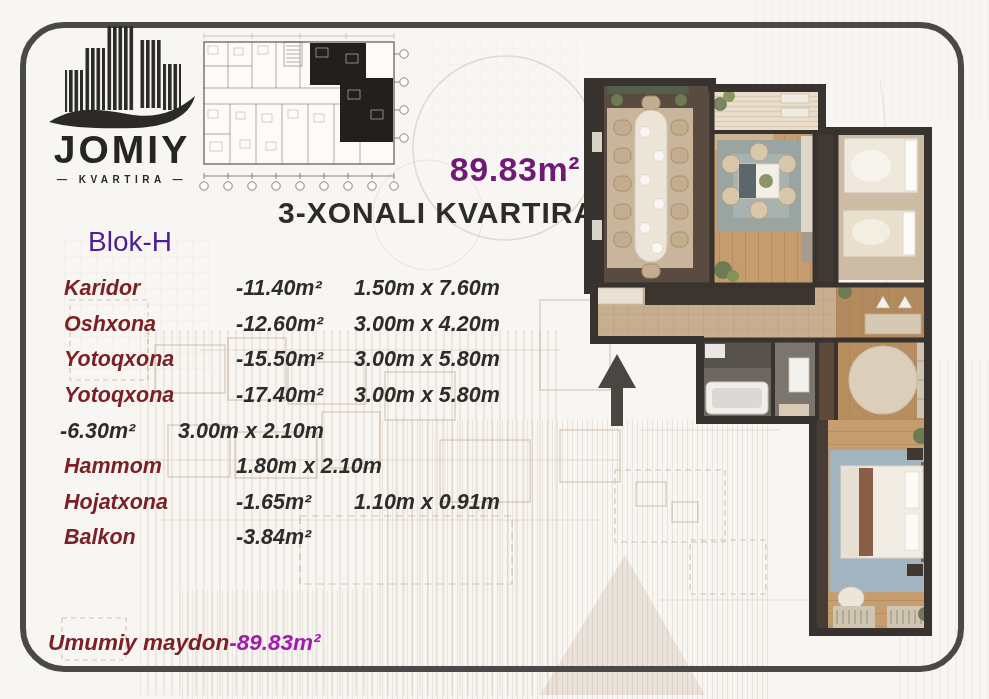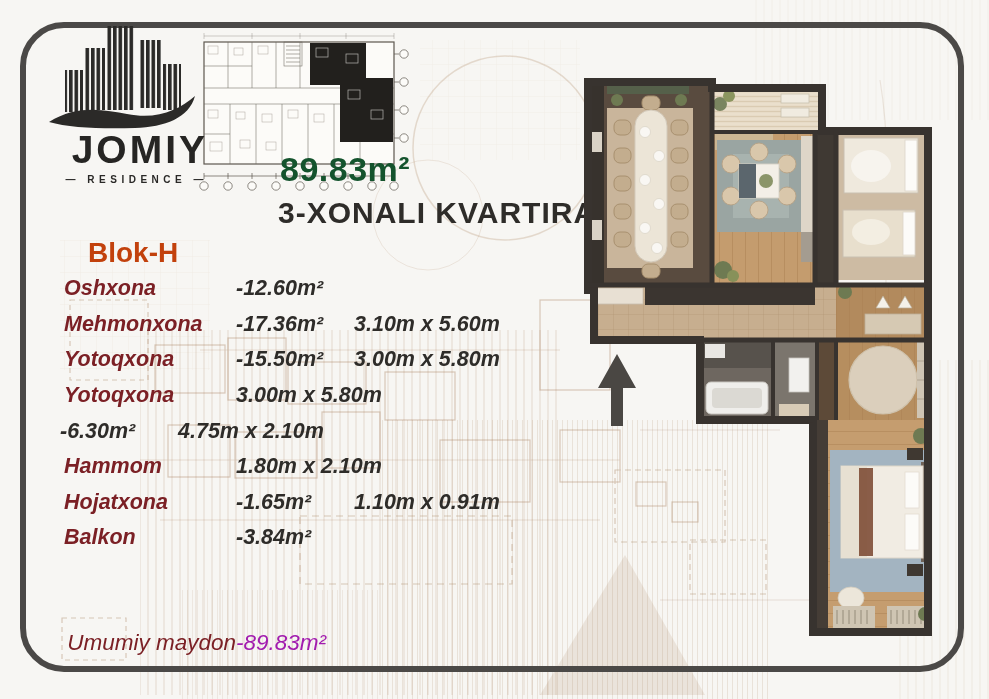--- a/index.html
+++ b/index.html
@@ -6,42 +6,42 @@
   body{
     width:989px;height:699px;position:relative;overflow:hidden;
     background:#f7f6f3;
     font-family:"Liberation Sans", sans-serif;
   }
   .bg-sketch{position:absolute;left:0;top:0;z-index:0;}
   .frame{
     position:absolute;left:20px;top:22px;width:944px;height:650px;
     border:6px solid #4b4947;border-radius:44px;box-sizing:border-box;z-index:1;
   }
-  .logo{position:absolute;left:36px;top:24px;width:172px;text-align:right;z-index:3;}
+  .logo{position:absolute;left:36px;top:24px;width:172px;text-align:center;z-index:3;}
   .logo svg{display:block;margin:0 auto;}
   .logo-title{font-size:39px;font-weight:bold;letter-spacing:3px;color:#262523;line-height:1;margin-top:-6px;}
   .logo-sub{font-size:10px;font-weight:bold;letter-spacing:4.5px;color:#2a2927;margin-top:5px;white-space:nowrap;}
   .miniplan{position:absolute;left:196px;top:30px;z-index:2;}
   .area-title{
-    position:absolute;left:280px;top:150px;width:300px;text-align:left;
-    font-size:34px;font-weight:bold;color:#14532d;letter-spacing:.5px;z-index:2;
+    position:absolute;left:280px;top:150px;width:300px;text-align:right;
+    font-size:34px;font-weight:bold;color:#701a75;letter-spacing:.5px;z-index:2;
   }
   .subtitle{
     position:absolute;left:278px;top:196px;width:302px;text-align:right;
     font-size:30px;font-weight:bold;color:#2e2c29;letter-spacing:1px;z-index:2;white-space:nowrap;
   }
-  .block-label{position:absolute;left:88px;top:226px;font-size:28px;font-weight:bold;color:#c2410c;z-index:2;margin-top:11px;}
+  .block-label{position:absolute;left:88px;top:226px;font-size:28px;font-weight:normal;color:#4c1d95;z-index:2;}
   .table{position:absolute;left:60px;top:271px;width:495px;z-index:2;}
   .trow{display:flex;height:35.6px;align-items:center;font-style:italic;font-weight:bold;font-size:21.5px;white-space:nowrap;}
   .tname{flex:0 0 172px;color:#7b2025;padding-left:4px;}
   .tarea{flex:0 0 118px;color:#2e2c29;}
   .tsize{flex:1;color:#2e2c29;}
   .total-row{
-    position:absolute;left:60px;top:630px;width:495px;display:flex;align-items:center;
-    font-style:italic;font-weight:normal;font-size:22.5px;z-index:2;white-space:nowrap;text-align:right;
+    position:absolute;left:44px;top:630px;width:495px;display:flex;align-items:center;
+    font-style:italic;font-weight:bold;font-size:22.5px;z-index:2;white-space:nowrap;text-align:right;
   }
   .total-label{flex:0 0 172px;color:#7b2025;padding-left:4px;}
   .total-value{color:#a21caf;}
   .plan3d{position:absolute;left:583px;top:74px;z-index:2;}
   .north-arrow{position:absolute;left:596px;top:352px;z-index:2;}
 </style>
 </head>
 <body>
 
 <svg class="bg-sketch" width="989" height="699" viewBox="0 0 989 699">
@@ -102,21 +102,21 @@
       </pattern>
     </defs>
     <rect x="60" y="2" width="28" height="84" fill="url(#ts)"></rect>
     <rect x="38" y="24" width="20" height="62" fill="url(#ts)"></rect>
     <rect x="92" y="16" width="22" height="68" fill="url(#ts)"></rect>
     <rect x="18" y="46" width="18" height="42" fill="url(#ts)"></rect>
     <rect x="116" y="40" width="18" height="46" fill="url(#ts)"></rect>
     <path d="M2,98 C30,80 58,86 80,90 C110,96 132,86 148,72 C142,94 118,103 88,104 C56,105 22,104 2,98 Z" fill="#2b2a28"></path>
   </svg>
   <div class="logo-title">JOMIY</div>
-  <div class="logo-sub">— RESIDENCE —</div>
+  <div class="logo-sub">— KVARTIRA —</div>
 </div>
 
 <svg class="miniplan" width="226" height="162" viewBox="0 0 226 162">
   <rect x="8" y="12" width="190" height="122" fill="#fcfbf8" stroke="#5d574f" stroke-width="1.2"></rect>
   <g stroke="#6a645c" stroke-width="0.6" fill="none" opacity="0.9">
     <path d="M32,12 V58 M56,12 V58 M80,12 V58 M104,12 V58"></path>
     <path d="M8,58 H198 M8,74 H198"></path>
     <path d="M34,74 V134 M60,74 V134 M86,74 V134 M112,74 V134 M138,74 V134 M164,74 V134"></path>
     <path d="M8,36 H56 M8,104 H34 M164,104 H198"></path>
     <rect x="88" y="12" width="18" height="24"></rect>
@@ -165,40 +165,42 @@
       <circle cx="208" cy="108" r="4.2"></circle>
   </g>
 </svg>
 
 <div class="area-title">89.83m²</div>
 <div class="subtitle">3-XONALI KVARTIRA</div>
 <div class="block-label">Blok-H</div>
 
 <div class="table">
   <div class="trow">
+    <span class="tname">Karidor</span>
+    <span class="tarea">-11.40m²</span>
+    <span class="tsize">1.50m x 7.60m</span>
+  </div>
+  <div class="trow">
     <span class="tname">Oshxona</span>
     <span class="tarea">-12.60m²</span>
-  </div>
-  <div class="trow">
-    <span class="tname">Mehmonxona</span>
-    <span class="tarea">-17.36m²</span>
-    <span class="tsize">3.10m x 5.60m</span>
+    <span class="tsize">3.00m x 4.20m</span>
   </div>
   <div class="trow">
     <span class="tname">Yotoqxona</span>
     <span class="tarea">-15.50m²</span>
     <span class="tsize">3.00m x 5.80m</span>
   </div>
   <div class="trow">
     <span class="tname">Yotoqxona</span>
+    <span class="tarea">-17.40m²</span>
     <span class="tsize">3.00m x 5.80m</span>
   </div>
   <div class="trow">
     <span class="tarea">-6.30m²</span>
-    <span class="tsize">4.75m x 2.10m</span>
+    <span class="tsize">3.00m x 2.10m</span>
   </div>
   <div class="trow">
     <span class="tname">Hammom</span>
     <span class="tsize">1.80m x 2.10m</span>
   </div>
   <div class="trow">
     <span class="tname">Hojatxona</span>
     <span class="tarea">-1.65m²</span>
     <span class="tsize">1.10m x 0.91m</span>
   </div>

